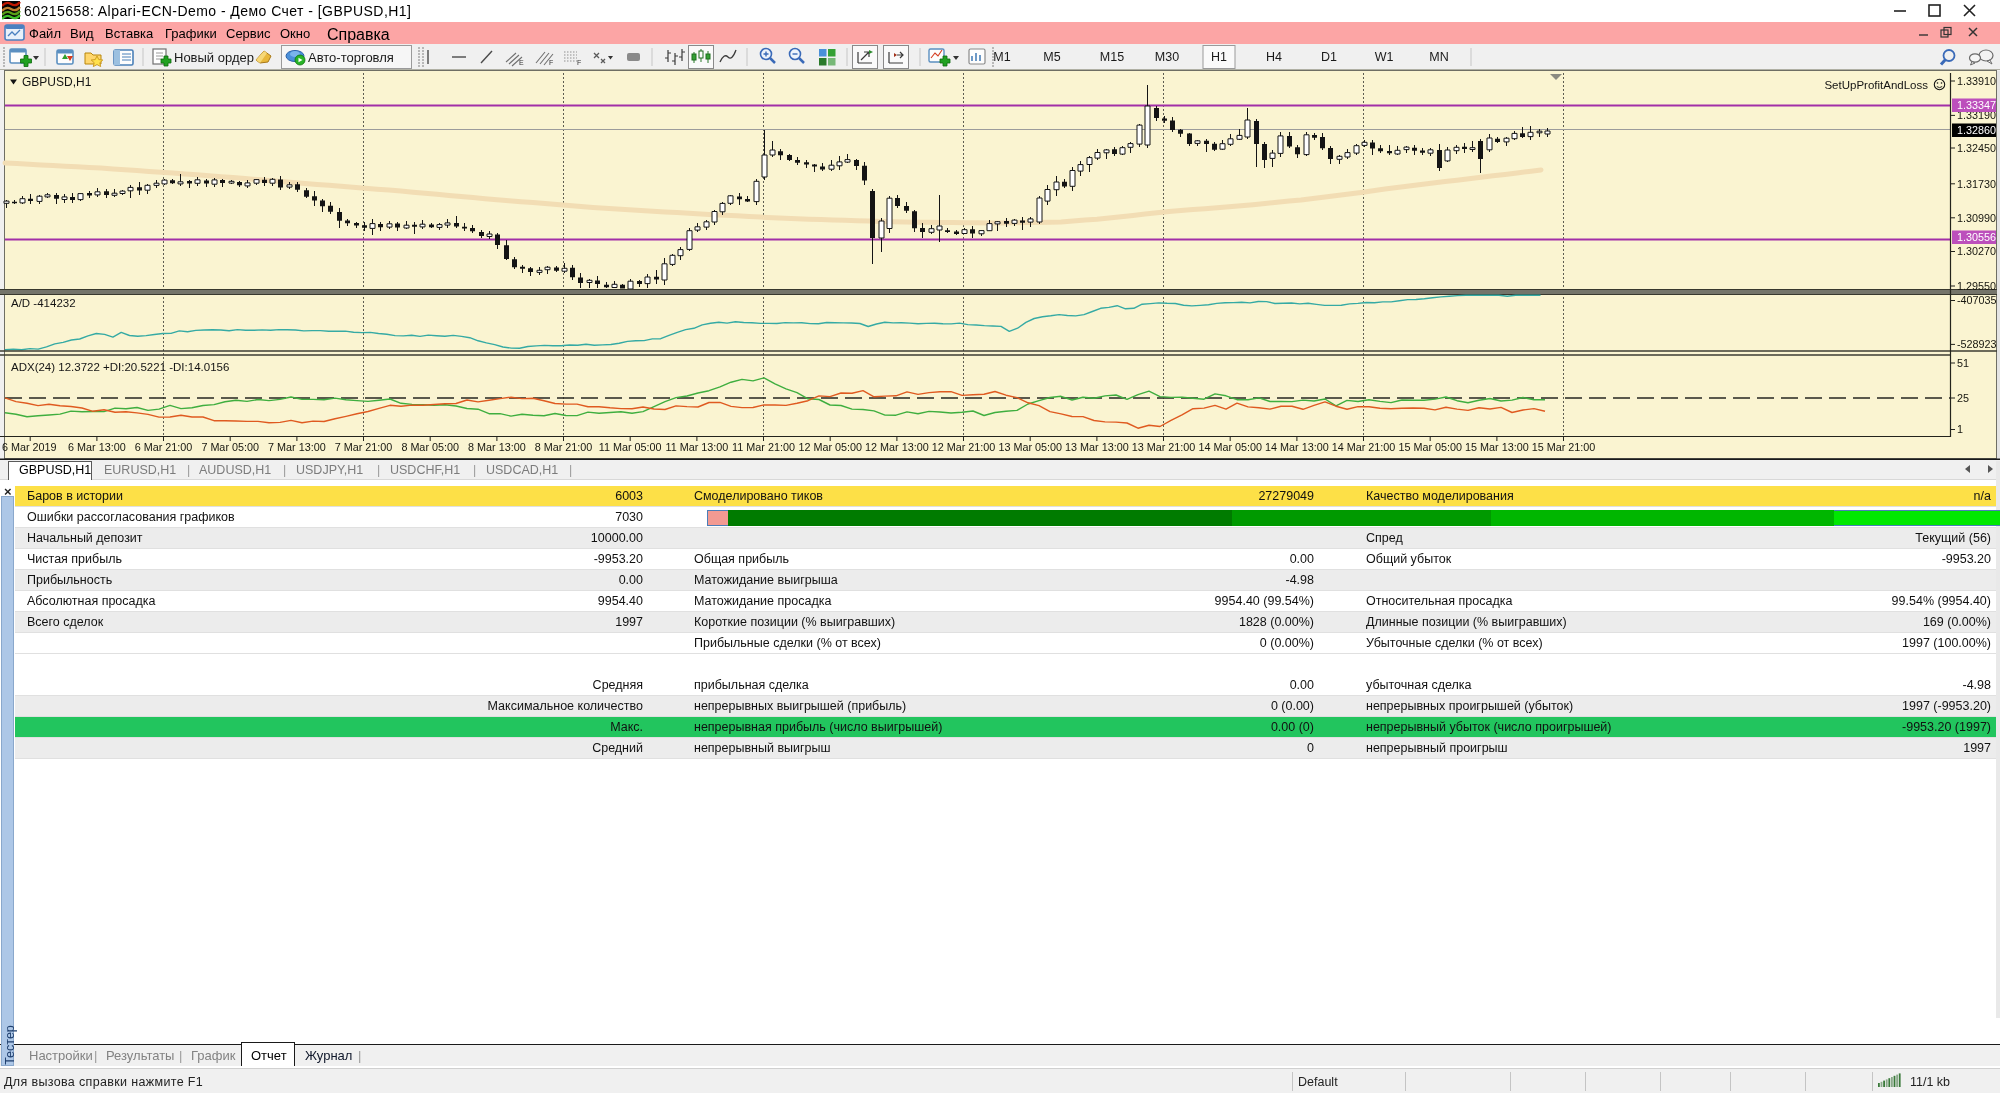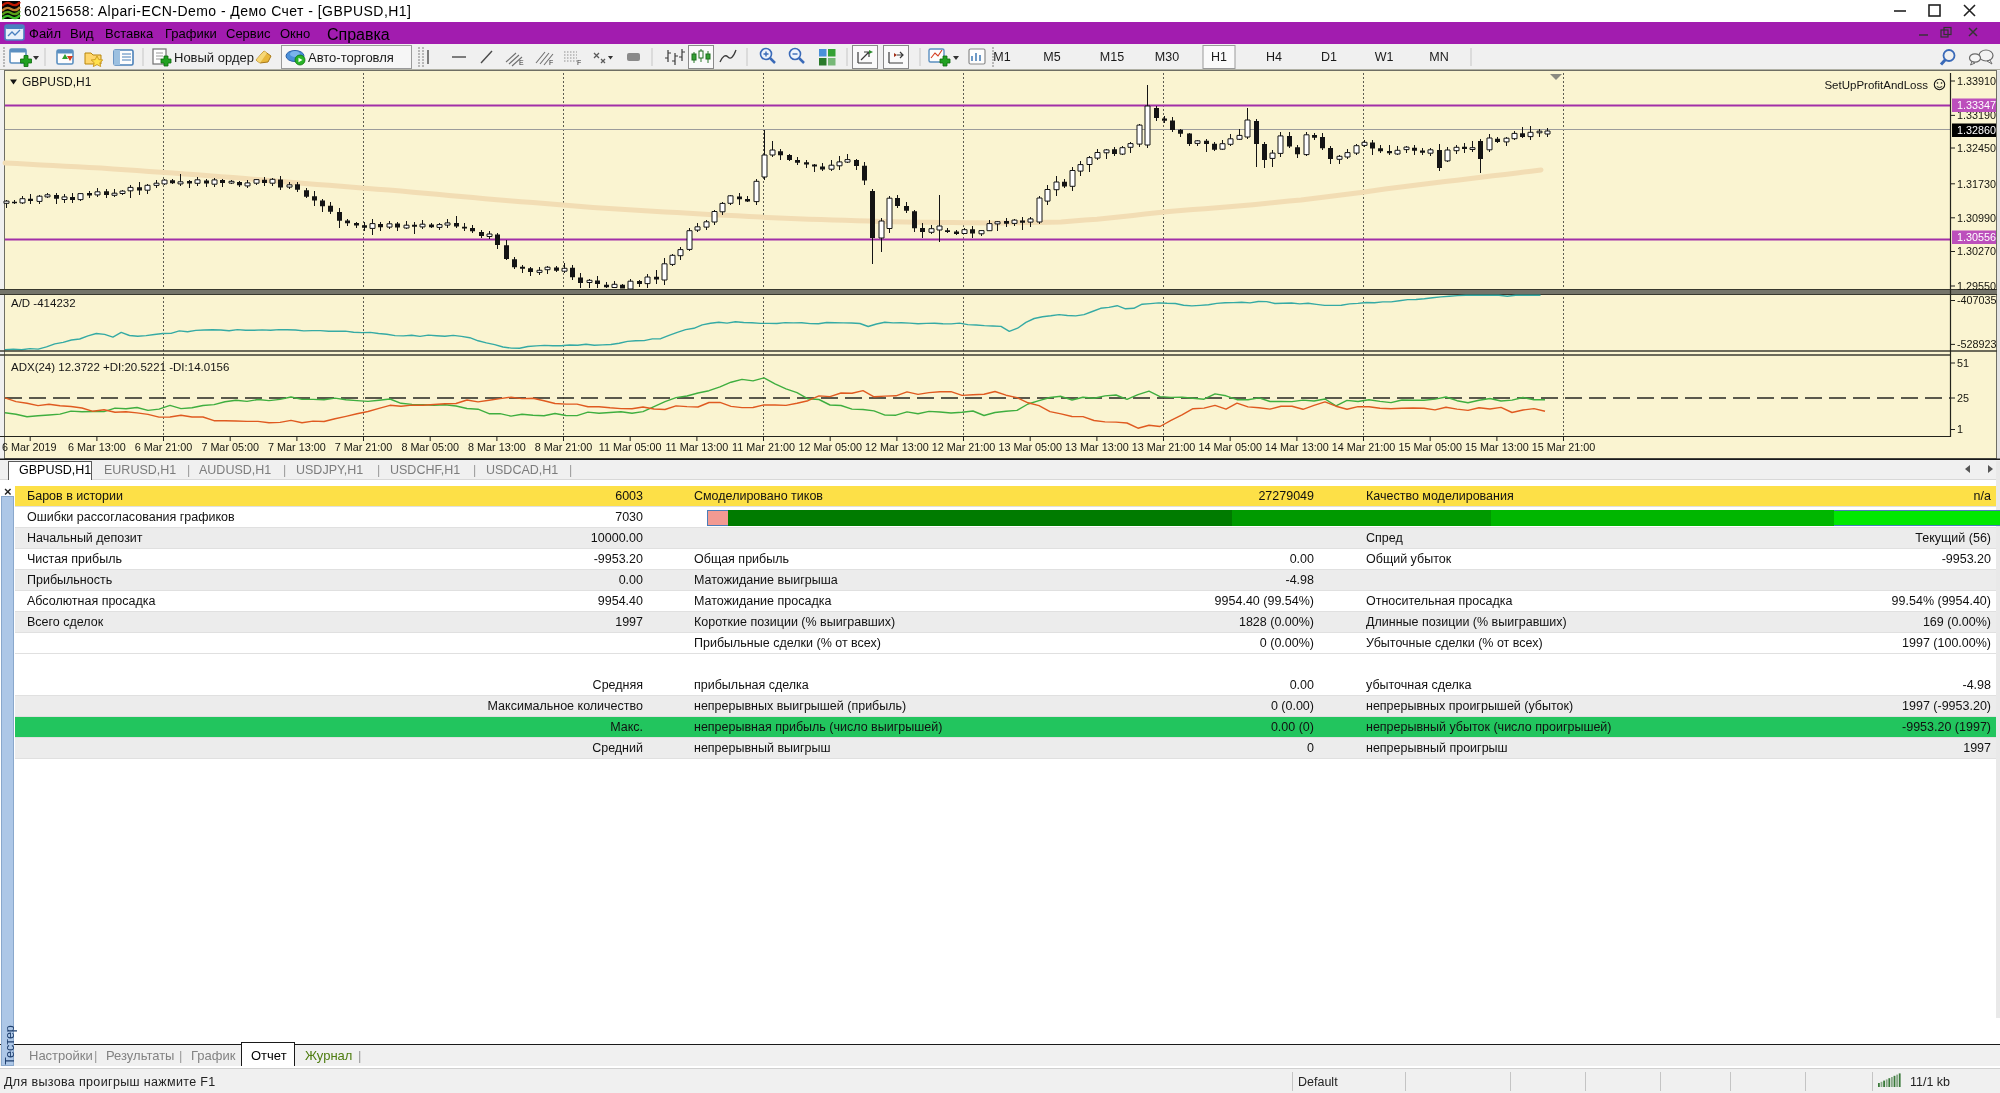--- a/index.html
+++ b/index.html
@@ -1,16 +1,16 @@
 <!DOCTYPE html>
 <html><head><meta charset="utf-8"><style>
 *{margin:0;padding:0;box-sizing:border-box}
 body{width:2000px;height:1093px;overflow:hidden;font-family:"Liberation Sans",sans-serif;background:#fff;position:relative}
 #titlebar{position:absolute;left:0;top:0;width:2000px;height:22px;background:#ffffff}
-#menubar{position:absolute;left:0;top:22px;width:2000px;height:22px;background:#a21caf}
+#menubar{position:absolute;left:0;top:22px;width:2000px;height:22px;background:#fca5a5}
 #charttabs{position:absolute;left:0;top:460px;width:2000px;height:20px;background:#f0f0f0;border-bottom:1px solid #d8d8d8}
 .ctab{position:absolute;top:3px;font-size:12.5px}
 #report{position:absolute;left:0;top:481px;width:2000px;height:563px;background:#ffffff}
 .trow{position:absolute;left:15px;width:1981px;height:21px;border-bottom:1px solid #e0e0e0;font-size:12.5px;color:#111}
 .trow span{position:absolute;top:3px;white-space:pre}
 .c1l{left:12px}
 .c1v{right:1353px}
 .c2l{left:679px}
 .c2v{right:682px}
 .c3l{left:1351px}
@@ -350,31 +350,31 @@
     <span class="c3l">непрерывный проигрыш</span>
     <span class="c3v">1997</span>
   </div>
 <div id="testertabs">
     <div style="position:absolute;left:0;top:0;width:2000px;height:1px;background:#1a1a1a"></div>
     <div style="position:absolute;left:241px;top:-2px;width:54px;height:24px;background:#fff;border:1px solid #1a1a1a;border-bottom:none"></div>
     <span style="position:absolute;left:29px;top:4px;font-size:13px;color:#828282">Настройки</span>
     <span style="position:absolute;left:106px;top:4px;font-size:13px;color:#828282">Результаты</span>
     <span style="position:absolute;left:191px;top:4px;font-size:13px;color:#828282">График</span>
     <span style="position:absolute;left:251px;top:4px;font-size:13px;color:#000">Отчет</span>
-    <span style="position:absolute;left:305px;top:4px;font-size:13px;color:#4d7c0f">Журнал</span>
+    <span style="position:absolute;left:305px;top:4px;font-size:13px;color:#0f172a">Журнал</span>
     <span style="position:absolute;left:94px;top:4px;font-size:13px;color:#9a9a9a">|</span>
     <span style="position:absolute;left:179px;top:4px;font-size:13px;color:#9a9a9a">|</span>
     <span style="position:absolute;left:358px;top:4px;font-size:13px;color:#9a9a9a">|</span>
   </div>
 <div id="tstrip"></div>
 <svg width="24" height="90" style="position:absolute;left:-2px;top:1000px;overflow:visible;z-index:7">
     <text x="12" y="45" font-size="12.5" fill="#1f3f6e" text-anchor="middle" dominant-baseline="central" transform="rotate(-90 12 45)" font-family="Liberation Sans, sans-serif">Тестер</text>
   </svg>
 <div id="statusbar">
-    <span style="position:absolute;left:4px;top:6px;letter-spacing:0.35px">Для вызова проигрыш нажмите F1</span>
+    <span style="position:absolute;left:4px;top:6px;letter-spacing:0.35px">Для вызова справки нажмите F1</span>
     <span style="position:absolute;left:1298px;top:6px">Default</span>
     <div style="position:absolute;left:1292px;top:3px;width:1px;height:19px;background:#c4c4c4"></div>
     <div style="position:absolute;left:1405px;top:3px;width:1px;height:19px;background:#c4c4c4"></div>
     <div style="position:absolute;left:1510px;top:3px;width:1px;height:19px;background:#c4c4c4"></div>
     <div style="position:absolute;left:1585px;top:3px;width:1px;height:19px;background:#c4c4c4"></div>
     <div style="position:absolute;left:1660px;top:3px;width:1px;height:19px;background:#c4c4c4"></div>
     <div style="position:absolute;left:1730px;top:3px;width:1px;height:19px;background:#c4c4c4"></div>
     <div style="position:absolute;left:1805px;top:3px;width:1px;height:19px;background:#c4c4c4"></div>
     <div style="position:absolute;left:1872px;top:3px;width:1px;height:19px;background:#c4c4c4"></div>
     <svg width="28" height="18" style="position:absolute;left:1878px;top:4px">

